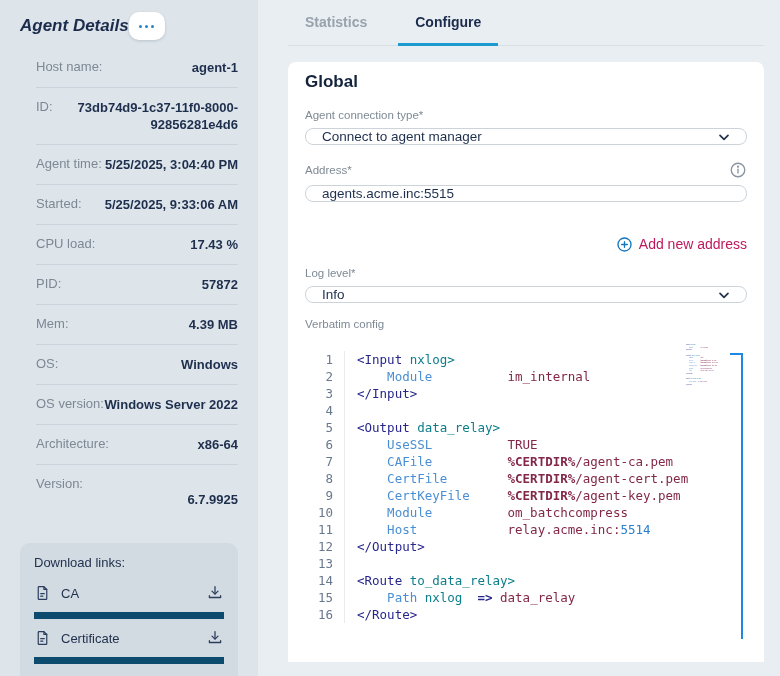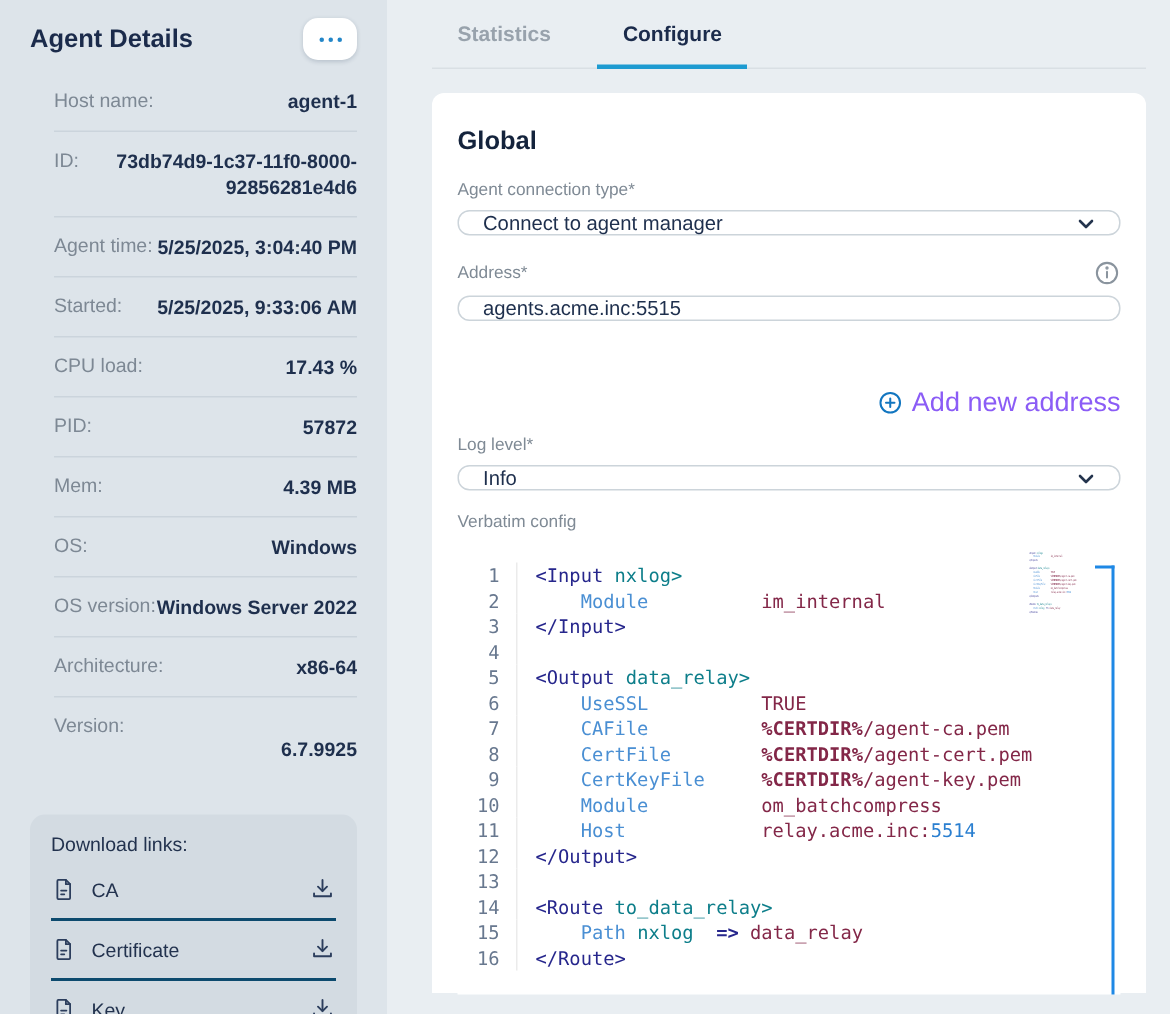--- a/index.html
+++ b/index.html
@@ -1,49 +1,49 @@
 <!DOCTYPE html>
 <html><head>
 <meta charset="utf-8">
 <style>
   * { margin:0; padding:0; box-sizing:border-box; }
   html,body { width:780px; height:676px; overflow:hidden; font-family:"Liberation Sans",sans-serif; background:#e9eef2; }
 
   
   .sidebar { position:absolute; left:0; top:0; bottom:0; width:258px; background:#dde4ea; padding:0 20px; }
-  .sb-titlebar { display:flex; justify-content:space-between; align-items:center; padding:12px 0 8px; }
+  .sb-titlebar { display:flex; justify-content:flex-start; align-items:center; padding:12px 0 8px;font-style:italic; }
   .sb-title { font-size:17px; font-weight:bold; color:#1b2b4b; }
   .kebab-btn { width:36px; height:28px; background:#fff; border:none; border-radius:10px; box-shadow:0 1px 3px rgba(30,50,80,.18); display:flex; align-items:center; justify-content:center; gap:3px; cursor:pointer; }
   .kebab-btn i { width:3px; height:3px; border-radius:50%; background:#2386c8; display:block; }
   .srow { display:flex; justify-content:space-between; align-items:flex-start; padding:11px 0; border-bottom:1px solid #cbd4dc;margin-left:16px; }
   .srow:last-child { border-bottom:none;flex-direction:column; }
   .slabel { font-size:13px; color:#7d8894; flex:0 0 auto; }
   .svalue { font-size:13px; font-weight:bold; color:#1e2f4d; text-align:right; max-width:168px; margin-left:auto; line-height:17px; }
   .dl-box { margin-top:24px; background:#d3dbe2; border-radius:10px; padding:12px 14px 4px; }
   .dl-title { font-size:13px; color:#22324e; padding-bottom:4px; }
-  .dl-item { display:flex; align-items:center; padding:10px 0; border-bottom:2px solid #0c4a6e; }
+  .dl-item { display:flex; align-items:center; padding:10px 0; border-bottom:7px solid #0c4a6e; }
   .dl-item:last-child { border-bottom:none; }
   .dl-item .label { font-size:13px; color:#22324e; margin-left:10px; }
   .dl-item .dl-ic { margin-left:auto; display:flex; cursor:pointer; }
   .icon { display:inline-flex; align-items:center; justify-content:center; }
 
   
   .main { position:absolute; left:258px; top:0; right:0; bottom:0; background:#e9eef2; padding:0 16px 0 30px; }
   .tab-bar { display:flex; gap:14px; border-bottom:1px solid #d9dfe4; height:46px; align-items:stretch; }
   .tab { position:relative; padding:14px 17px 0; font-size:14px; font-weight:bold; color:#98a2ac; cursor:pointer; }
   .tab.active { color:#1b2b4b; }
   .tab.active::after { content:""; position:absolute; left:0; right:0; bottom:-1px; height:3px; background:#1d9bd1; }
-  .card { margin-top:16px; background:#fff; border-radius:8px 8px 0 0; padding:22px 17px 0; height:600px; }
+  .card { margin-top:16px; background:#fff; border-radius:8px 8px 0 0; padding:10px 17px 0; height:600px; }
   .section-title { font-size:17px; font-weight:bold; color:#14233c; margin-bottom:12px; }
   .f-label { font-size:11.5px; color:#7f8a95; margin-bottom:6px; margin-top:16px; line-height:14px; }
   .f-label-row { display:flex; justify-content:space-between; align-items:center; margin-top:16px; margin-bottom:6px;gap:37px; }
   .f-label-row .f-label { margin:0; }
   .selectbox, .textbox { height:17px; border:1px solid #ccd4da; border-radius:8px; background:#fff; display:flex; align-items:center; padding:0 14px 0 16px; font-size:13.5px; color:#1e2f4d; cursor:pointer; }
   .selectbox .chev { margin-left:auto; display:flex; }
-  .add-addr { margin-top:44px; display:flex; justify-content:flex-end; align-items:center; gap:6px; color:#8b5cf6; font-size:18px; cursor:pointer; height:20px; }
+  .add-addr { margin-top:32px; display:flex; justify-content:flex-end; align-items:center; gap:6px; color:#be185d; font-size:14px; cursor:pointer; height:20px; }
 
   
   .editor { position:relative; margin-top:8px; background:#fff; padding-top:12px; height:300px; font-family:"DejaVu Sans Mono","Liberation Mono",monospace; font-size:12.5px; }
   .cl { display:flex; height:17px; line-height:17px; }
   .ln { flex:0 0 40px; text-align:right; padding-right:11px; color:#68788f; border-right:1px solid #ebebeb; }
   .lc { white-space:pre; padding-left:12px; }
   .tag{color:#26268c}.name{color:#0d7e8a}.key{color:#4a8fd3}.val{color:#832748}
   .pct{color:#832748;font-weight:bold}.num{color:#2a7fd0}.arrow{color:#26268c;font-weight:bold}.plain{color:#333}
   .minimap { position:absolute; top:4px; right:20px; width:42px; height:52px; overflow:hidden; }
   .minimap .inner { transform:scale(0.095,0.155); transform-origin:top left; width:460px; }

